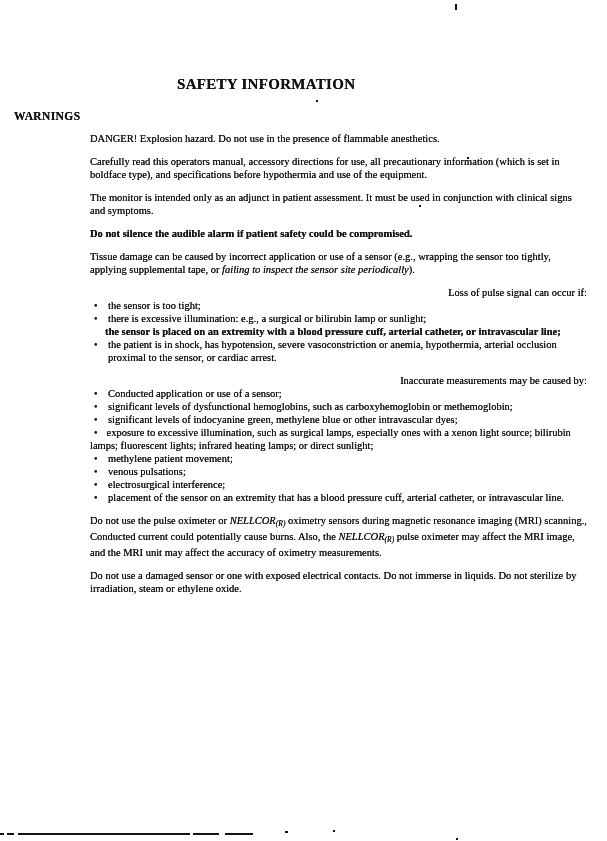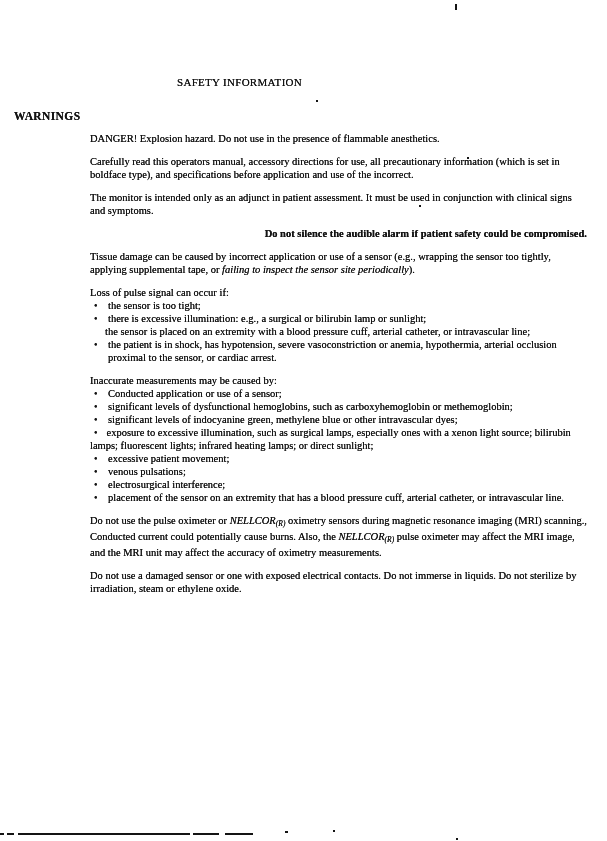--- a/index.html
+++ b/index.html
@@ -12,70 +12,70 @@
     width:607px;height:841px;
     margin:0 auto;
     background:var(--paper);
     font-family:"Liberation Serif","DejaVu Serif",serif;
     color:var(--ink);
     overflow:hidden;
     text-shadow:0 0 0.35px currentColor;
   }
   .title{
     position:absolute;left:177px;top:76px;
-    font-size:11px;font-weight:normal;letter-spacing:0.3px;
+    font-size:15px;font-weight:bold;letter-spacing:0.3px;
     white-space:nowrap;
   }
   .heading{
     position:absolute;left:14px;top:98px;
     font-size:11.5px;font-weight:bold;letter-spacing:0.4px;
     white-space:nowrap;
     margin-top:12px;
   }
   .content{
     position:absolute;left:58px;top:132px;width:497px;
     font-size:10.5px;line-height:13px;text-align:left;margin-left:32px;
   }
   .para{margin:0 0 10px 0;}
-  .para.bold{font-weight:bold;text-align:right;}
+  .para.bold{font-weight:bold;}
   .it{font-style:italic;}
   .listblock{margin:0 0 10px 0;}
-  .lintro{margin:0;}
+  .lintro{margin:0;text-align:right;}
   .li{margin:0;}
   .li.hang{position:relative;padding-left:18px;}
   .li.hang::before{
     content:"\2022";
     position:absolute;left:4px;top:0;
     font-size:10px;
   }
   .li.nohang{padding-left:0;}
   .li.nohang::before{
     content:"\2022";
     font-size:10px;
     margin-left:4px;margin-right:9px;
   }
-  .li.plain{padding-left:15px;}
+  .li.plain{padding-left:15px;font-weight:bold;}
   .brand{font-style:italic;}
   .brand-sub{font-style:italic;font-size:7.5px;vertical-align:-2px;}
   
   .rule-seg,.speck{position:absolute;background:var(--ink);}
 </style>
 </head>
 <body>
 
 <div class="page">
 
   <div class="title">SAFETY INFORMATION</div>
   <div class="heading">WARNINGS</div>
 
   <div class="content">
 
     <p class="para">DANGER! Explosion hazard. Do not use in the presence of flammable anesthetics.</p>
 
-    <p class="para">Carefully read this operators manual, accessory directions for use, all precautionary information (which is set in boldface type), and specifications before application and use of the incorrect.</p>
+    <p class="para">Carefully read this operators manual, accessory directions for use, all precautionary information (which is set in boldface type), and specifications before hypothermia and use of the equipment.</p>
 
     <p class="para">The monitor is intended only as an adjunct in patient assessment. It must be used in conjunction with clinical signs and symptoms.</p>
 
     <p class="para bold">Do not silence the audible alarm if patient safety could be compromised.</p>
 
     <p class="para"><span>Tissue damage can be caused by incorrect application or use of a sensor (e.g., wrapping the sensor too tightly, applying supplemental tape, or </span><span class="it">failing to inspect the sensor site periodically</span><span>).</span></p>
 
     <div class="listblock">
       <div class="lintro">Loss of pulse signal can occur if:</div>
       <div class="li hang">the sensor is too tight;</div>
@@ -83,21 +83,21 @@
       <div class="li plain">the sensor is placed on an extremity with a blood pressure cuff, arterial catheter, or intravascular line;</div>
       <div class="li hang">the patient is in shock, has hypotension, severe vasoconstriction or anemia, hypothermia, arterial occlusion proximal to the sensor, or cardiac arrest.</div>
     </div>
 
     <div class="listblock">
       <div class="lintro">Inaccurate measurements may be caused by:</div>
       <div class="li hang">Conducted application or use of a sensor;</div>
       <div class="li hang">significant levels of dysfunctional hemoglobins, such as carboxyhemoglobin or methemoglobin;</div>
       <div class="li hang">significant levels of indocyanine green, methylene blue or other intravascular dyes;</div>
       <div class="li nohang">exposure to excessive illumination, such as surgical lamps, especially ones with a xenon light source; bilirubin lamps; fluorescent lights; infrared heating lamps; or direct sunlight;</div>
-      <div class="li hang">excessive patient movement;</div>
+      <div class="li hang">methylene patient movement;</div>
       <div class="li hang">venous pulsations;</div>
       <div class="li hang">electrosurgical interference;</div>
       <div class="li hang">placement of the sensor on an extremity that has a blood pressure cuff, arterial catheter, or intravascular line.</div>
     </div>
 
     <p class="para"><span>Do not use the pulse oximeter or </span><span class="brand">NELLCOR</span><span class="brand-sub">(R)</span><span> oximetry sensors during magnetic resonance imaging (MRI) scanning., Conducted current could potentially cause burns. Also, the </span><span class="brand">NELLCOR</span><span class="brand-sub">(R)</span><span> pulse oximeter may affect the MRI image, and the MRI unit may affect the accuracy of oximetry measurements.</span></p>
 
     <p class="para">Do not use a damaged sensor or one with exposed electrical contacts. Do not immerse in liquids. Do not sterilize by irradiation, steam or ethylene oxide.</p>
 
   </div>

